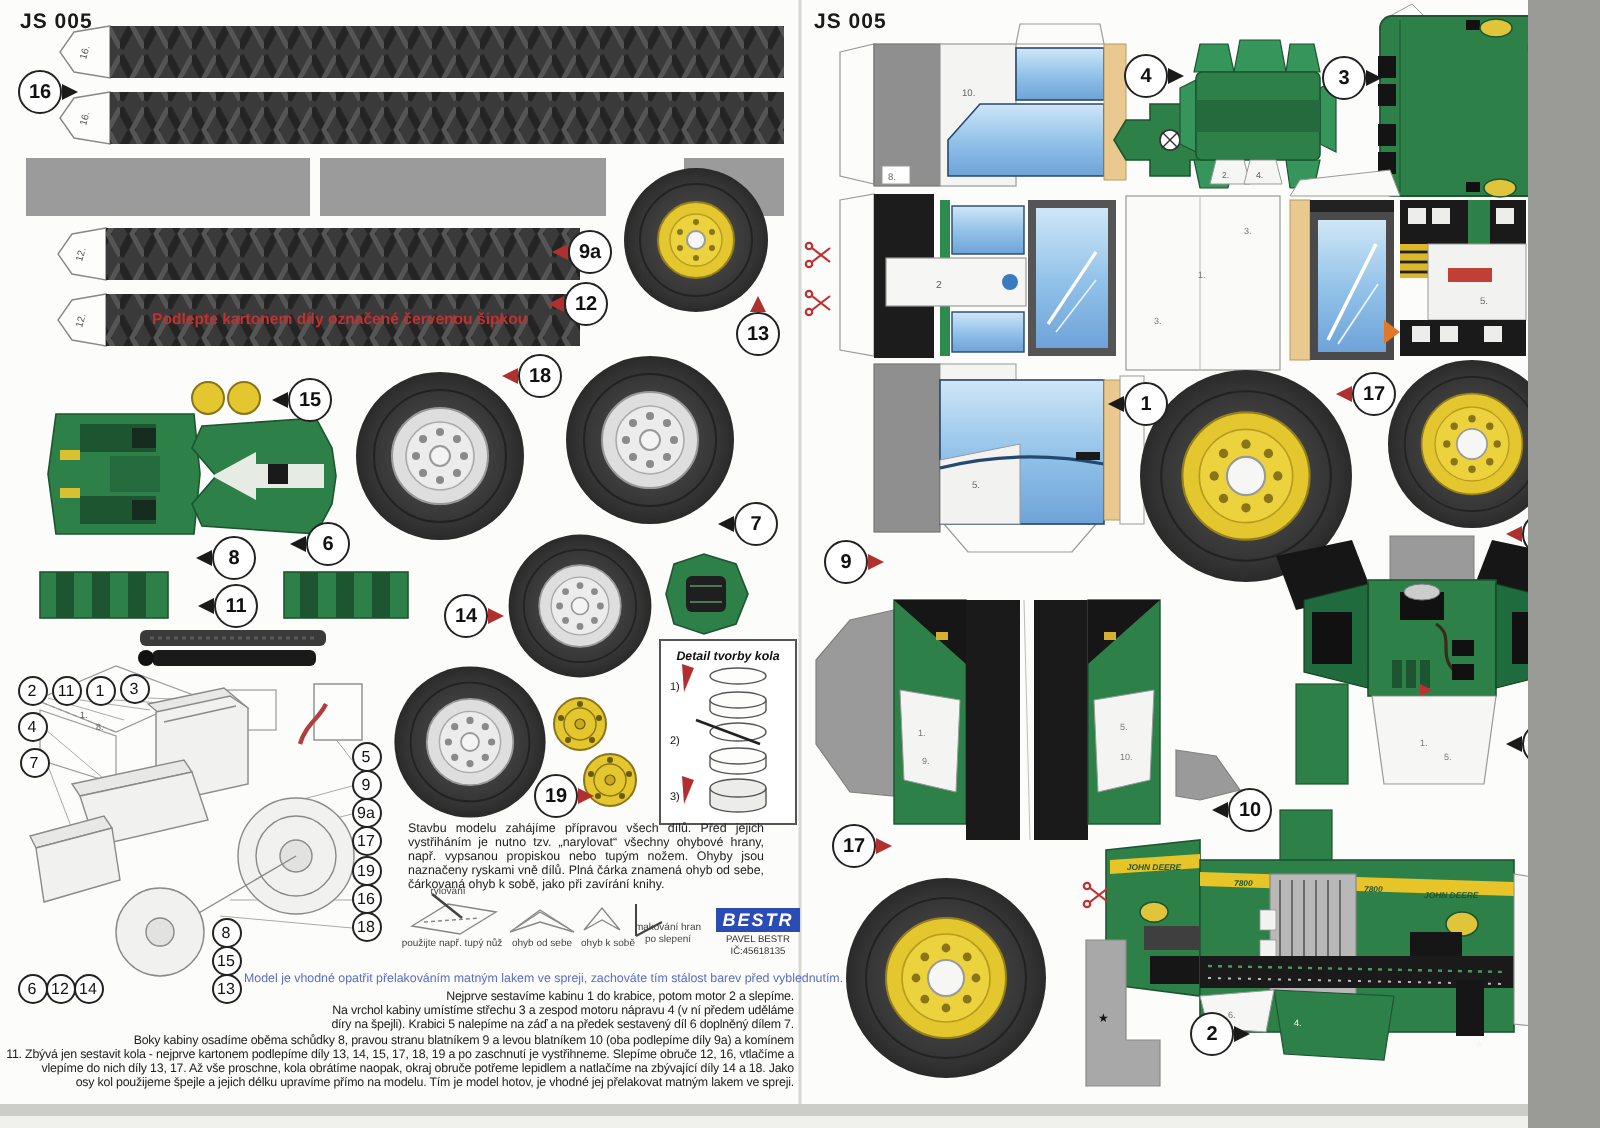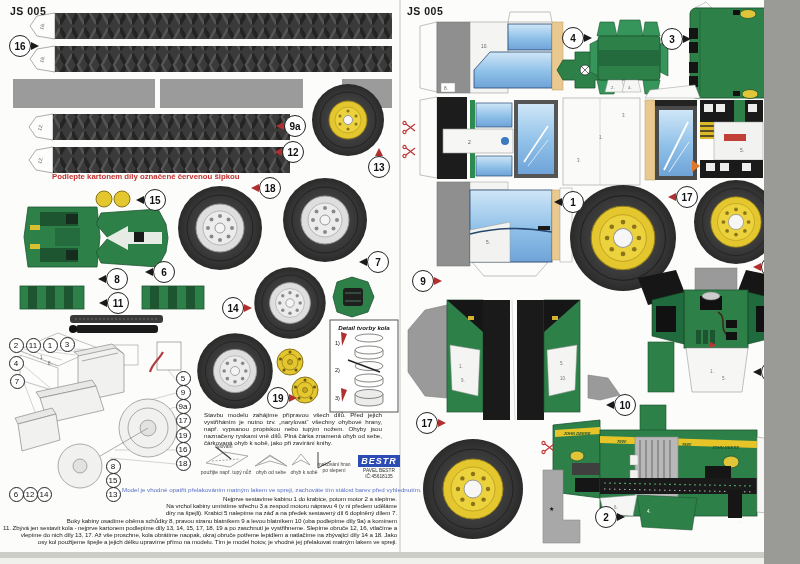--- a/index.html
+++ b/index.html
@@ -484,21 +484,21 @@
       <text x="764" y="496" font-size="4.5" fill="#777">1.</text>
       <polygon points="543,470 563,470 563,520 580,520 580,543 543,543" fill="#a8a8a8" stroke="#8a8a8a" stroke-width="0.6"></polygon>
       <text x="549" y="511" font-size="6" fill="#111">★</text>
       <text x="737" y="524" font-size="6" fill="#f6f6f4">★</text>
     </g>
     <use href="#scis" transform="translate(545,444)"></use>
   </svg>
 
   <div class="abs code" style="left:10px;top:5px;">JS 005</div>
   <div class="abs code" style="left:407px;top:5px;">JS 005</div>
-  <div class="abs rednote" style="left:52px;top:172px;">Podlepte kartonem díly označené červenou šipkou</div>
+  <div class="abs rednote" style="left:52px;top:155px;padding-left:24px;">Podlepte kartonem díly označené červenou šipkou</div>
 
   <div class="abs para" style="left:204px;top:411px;width:178px;">Stavbu modelu zahájíme přípravou všech dílů. Před jejich vystřiháním je nutno tzv. „narylovat“ všechny ohybové hrany, např. vypsanou propiskou nebo tupým nožem. Ohyby jsou naznačeny ryskami vně dílů. Plná čárka znamená ohyb od sebe, čárkovaná ohyb k sobě, jako při zavírání knihy.</div>
 
   <div class="abs foldlbl" style="left:204px;top:444px;width:40px;">rylování</div>
   <div class="abs foldlbl" style="left:200px;top:470px;width:52px;">použijte např. tupý nůž</div>
   <div class="abs foldlbl" style="left:252px;top:470px;width:38px;">ohyb od sebe</div>
   <div class="abs foldlbl" style="left:288px;top:470px;width:32px;">ohyb k sobě</div>
   <div class="abs foldlbl" style="left:316px;top:462px;width:36px;">makování hran po slepení</div>
 
   <div class="abs" style="left:358px;top:450px;width:42px;text-align:center;">

